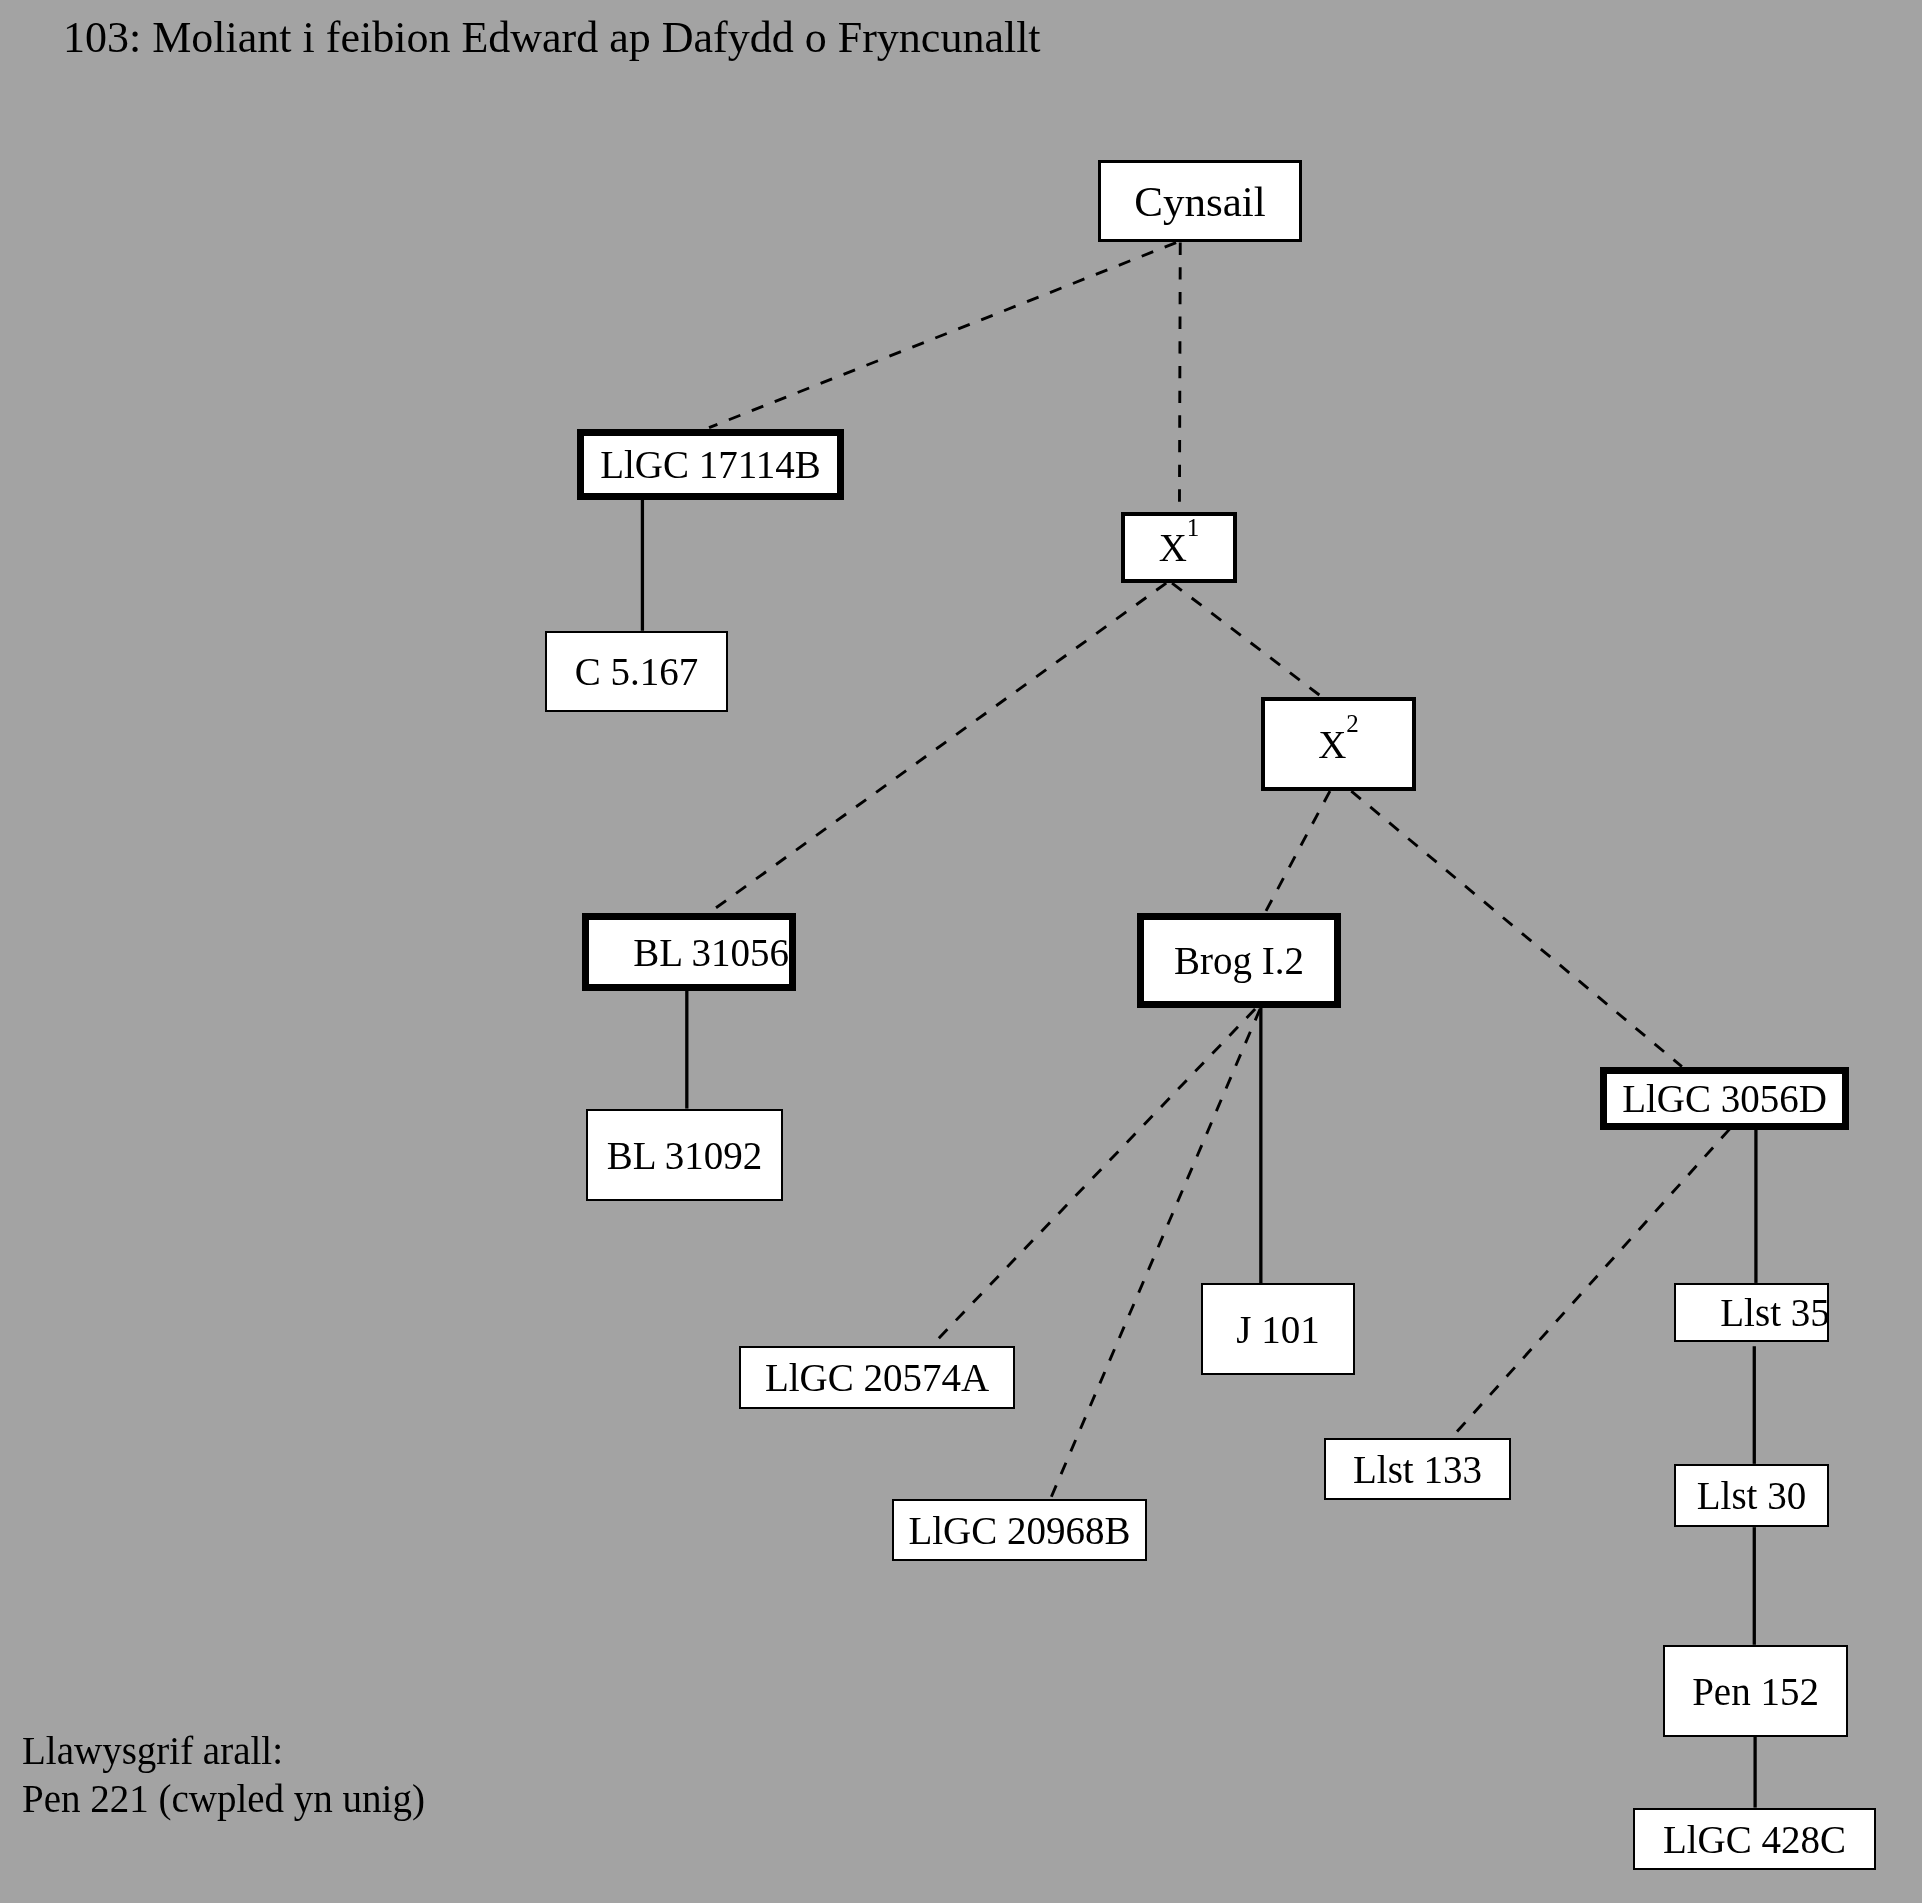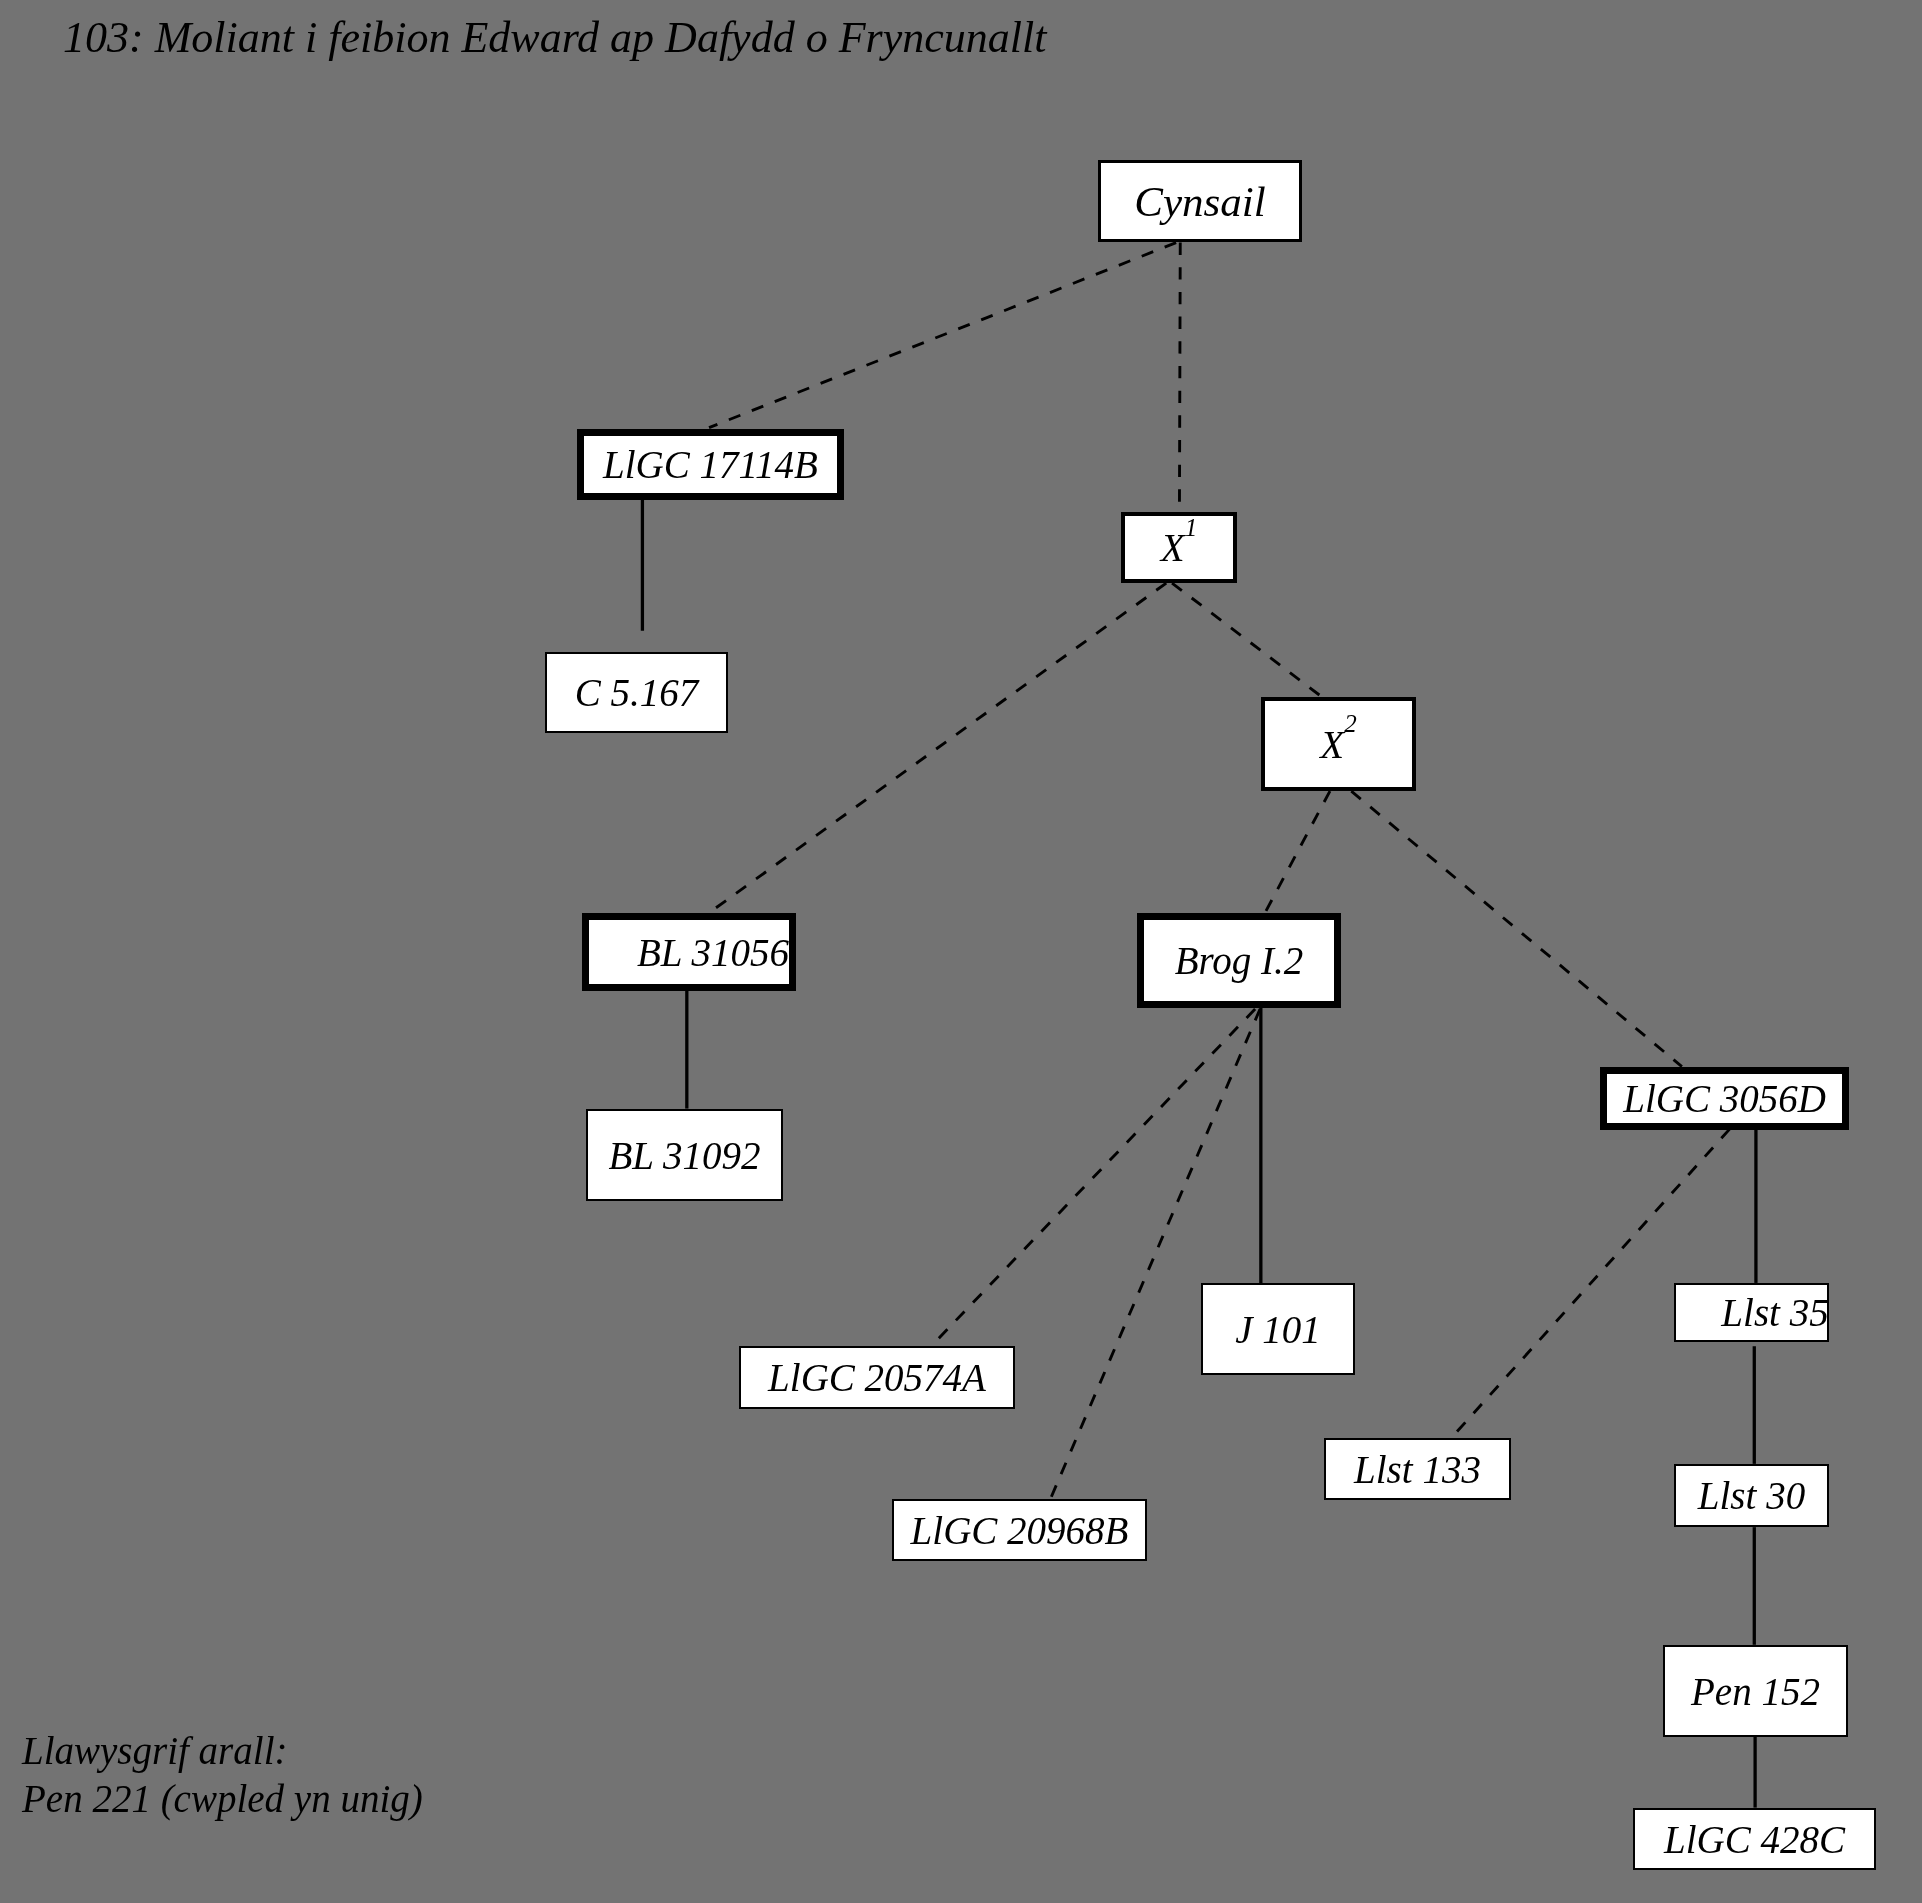--- a/index.html
+++ b/index.html
@@ -1,23 +1,22 @@
 <!DOCTYPE html>
 <html style="font-size:13px"><head>
 <meta charset="utf-8">
 <style>
   html,body{margin:0;padding:0;background:#ffffff;}
   #canvas{
     position:relative;
     width:1923px;height:1903px;
-    background:#737373;
+    background:#a3a3a3;
     font-family:"Liberation Serif","DejaVu Serif",serif;
     color:#000;
     overflow:hidden;
-    font-style:italic;
   }
   #title{
     position:absolute;left:63px;top:11.5px;
     font-size:44px;letter-spacing:0;
     white-space:nowrap;
   }
   #edges{position:absolute;left:0;top:0;width:1923px;height:1903px;}
   .node{
     position:absolute;
     box-sizing:border-box;
@@ -65,21 +64,21 @@
   </svg>
 
   <div class="node cyn" style="left:1098px;top:160px;width:204px;height:82px;">
     <span>Cynsail</span>
   </div>
 
   <div class="node bold" style="left:529px;top:429px;width:267px;height:71px;margin-left:48px;">
     <span>LlGC 17114B</span>
   </div>
 
-  <div class="node" style="left:545px;top:631px;width:183px;height:81px;margin-top:21px;">
+  <div class="node" style="left:545px;top:631px;width:183px;height:81px;">
     <span>C 5.167</span>
   </div>
 
   <div class="node med" style="left:1121px;top:512px;width:116px;height:71px;align-items:center;">
     <span><span>X</span><sup>1</sup></span>
   </div>
 
   <div class="node med" style="left:1261px;top:697px;width:155px;height:94px;">
     <span><span>X</span><sup>2</sup></span>
   </div>

